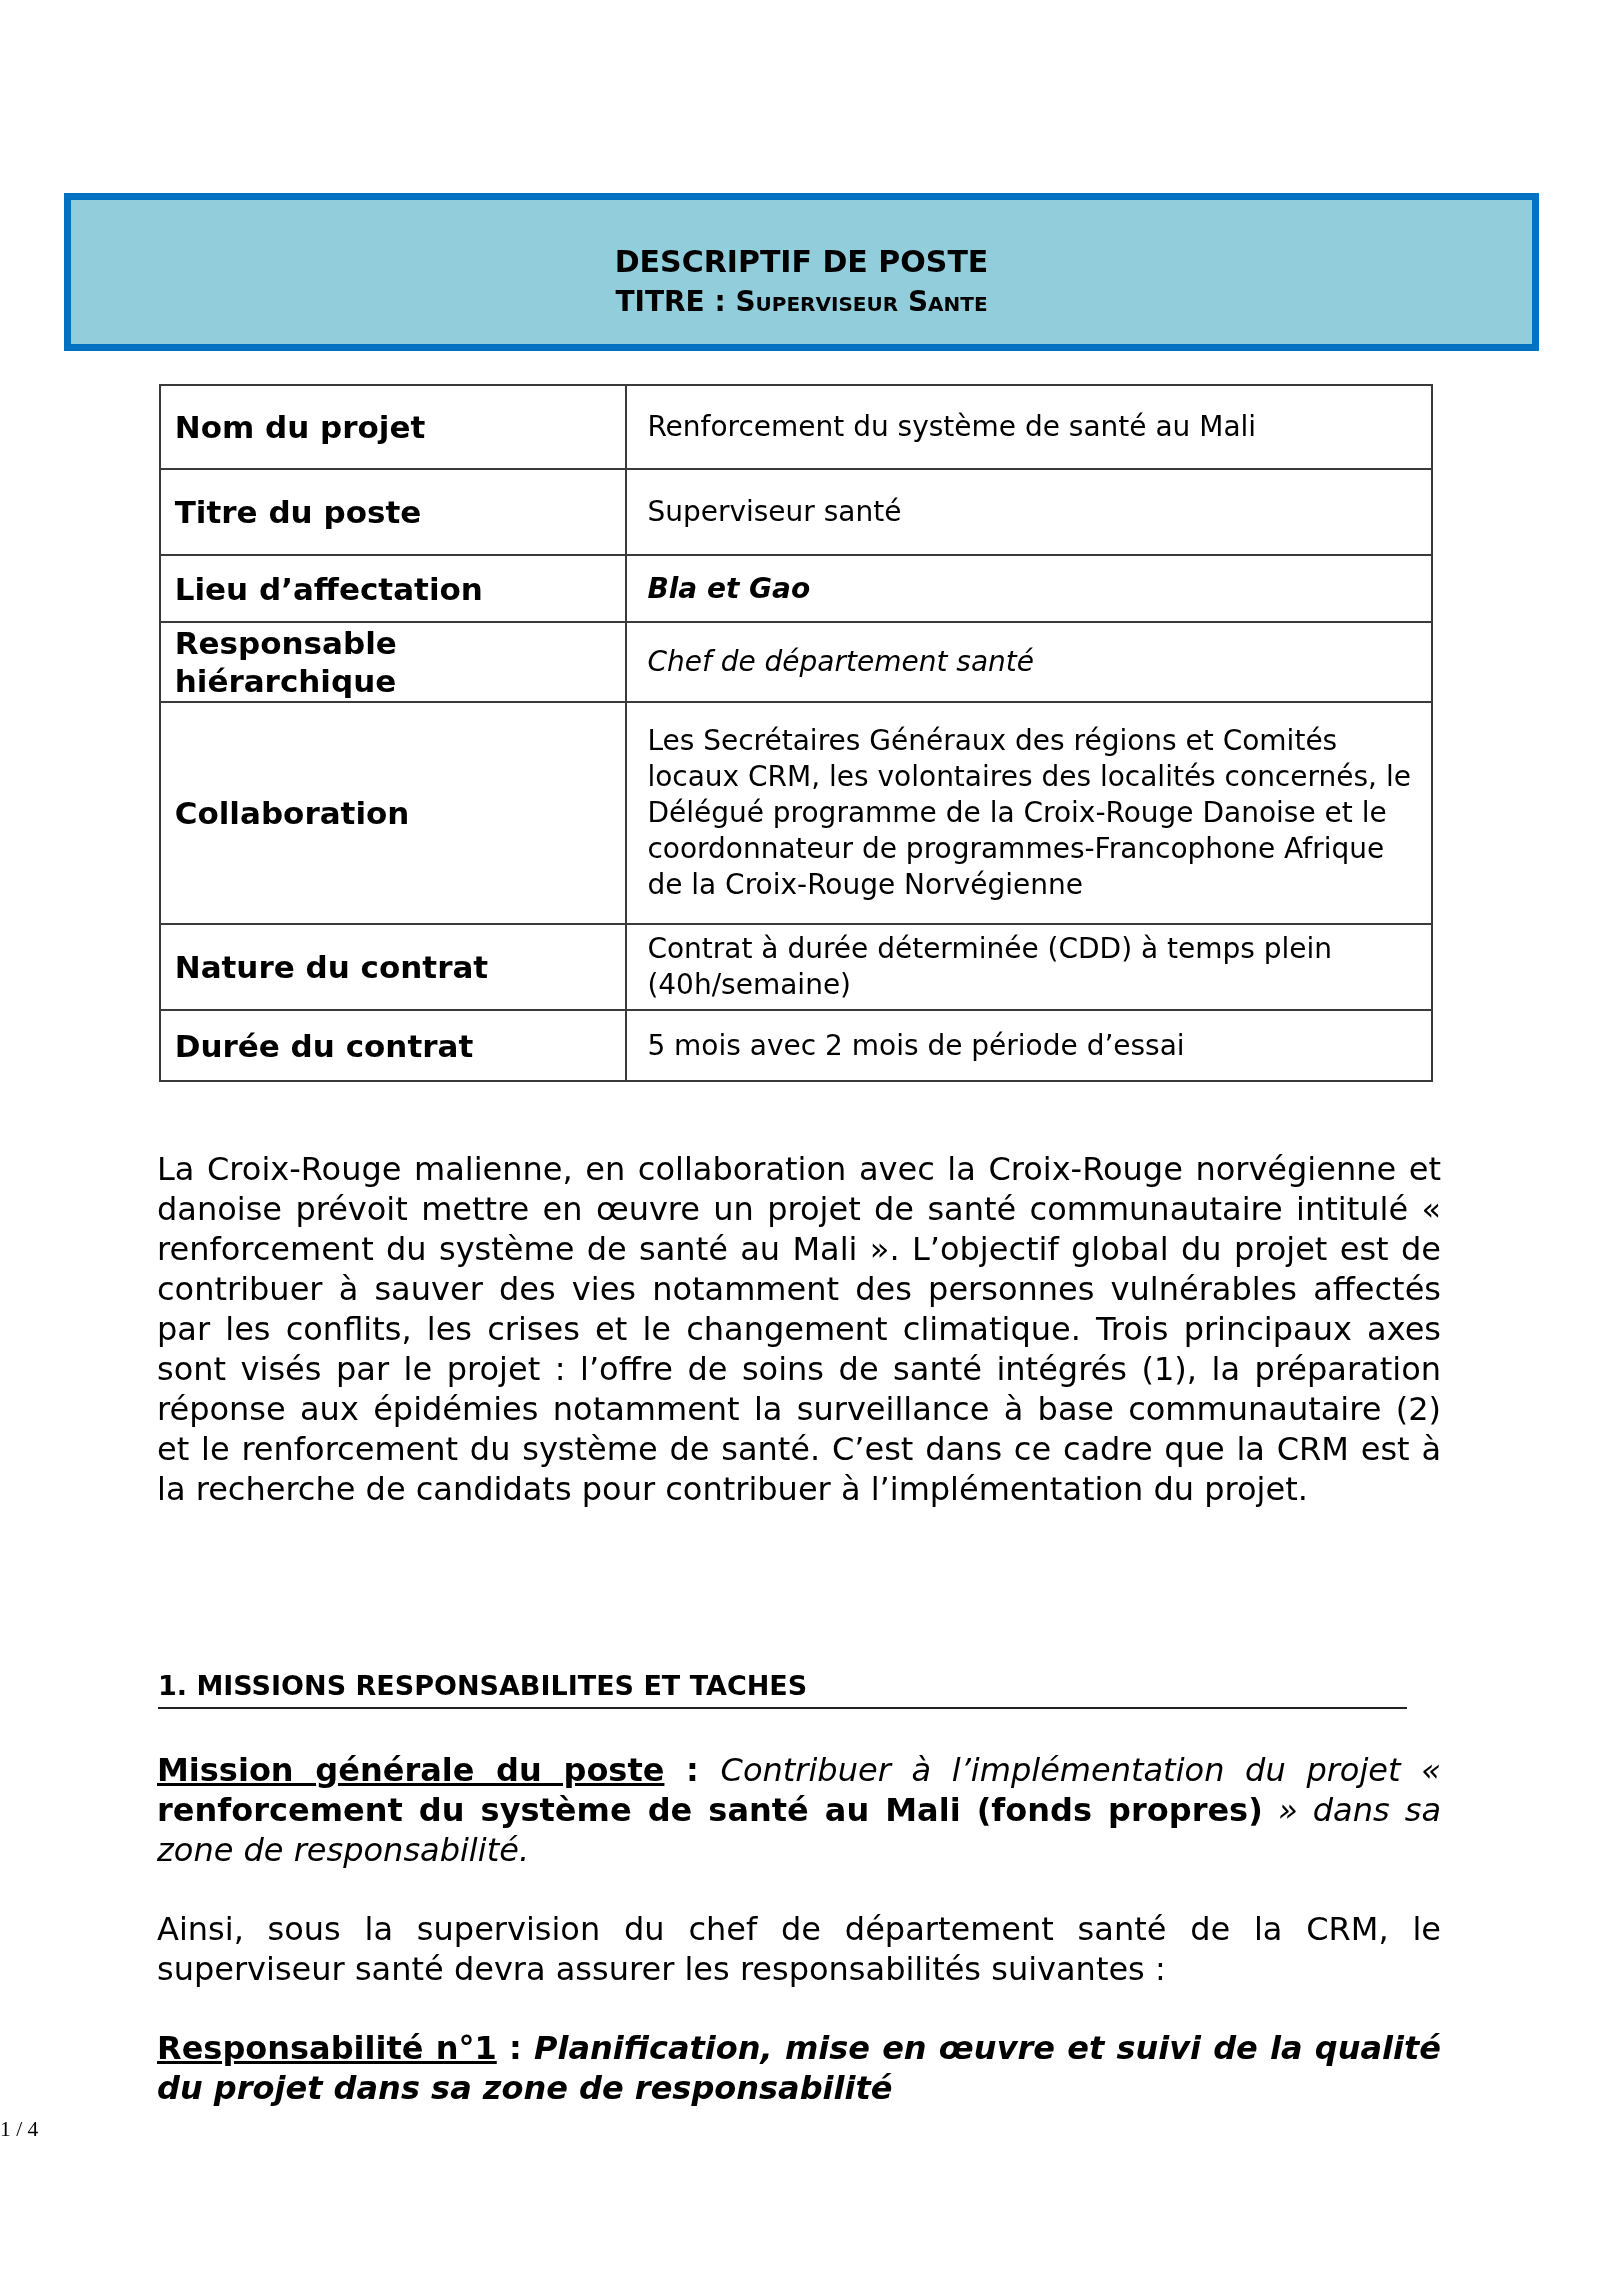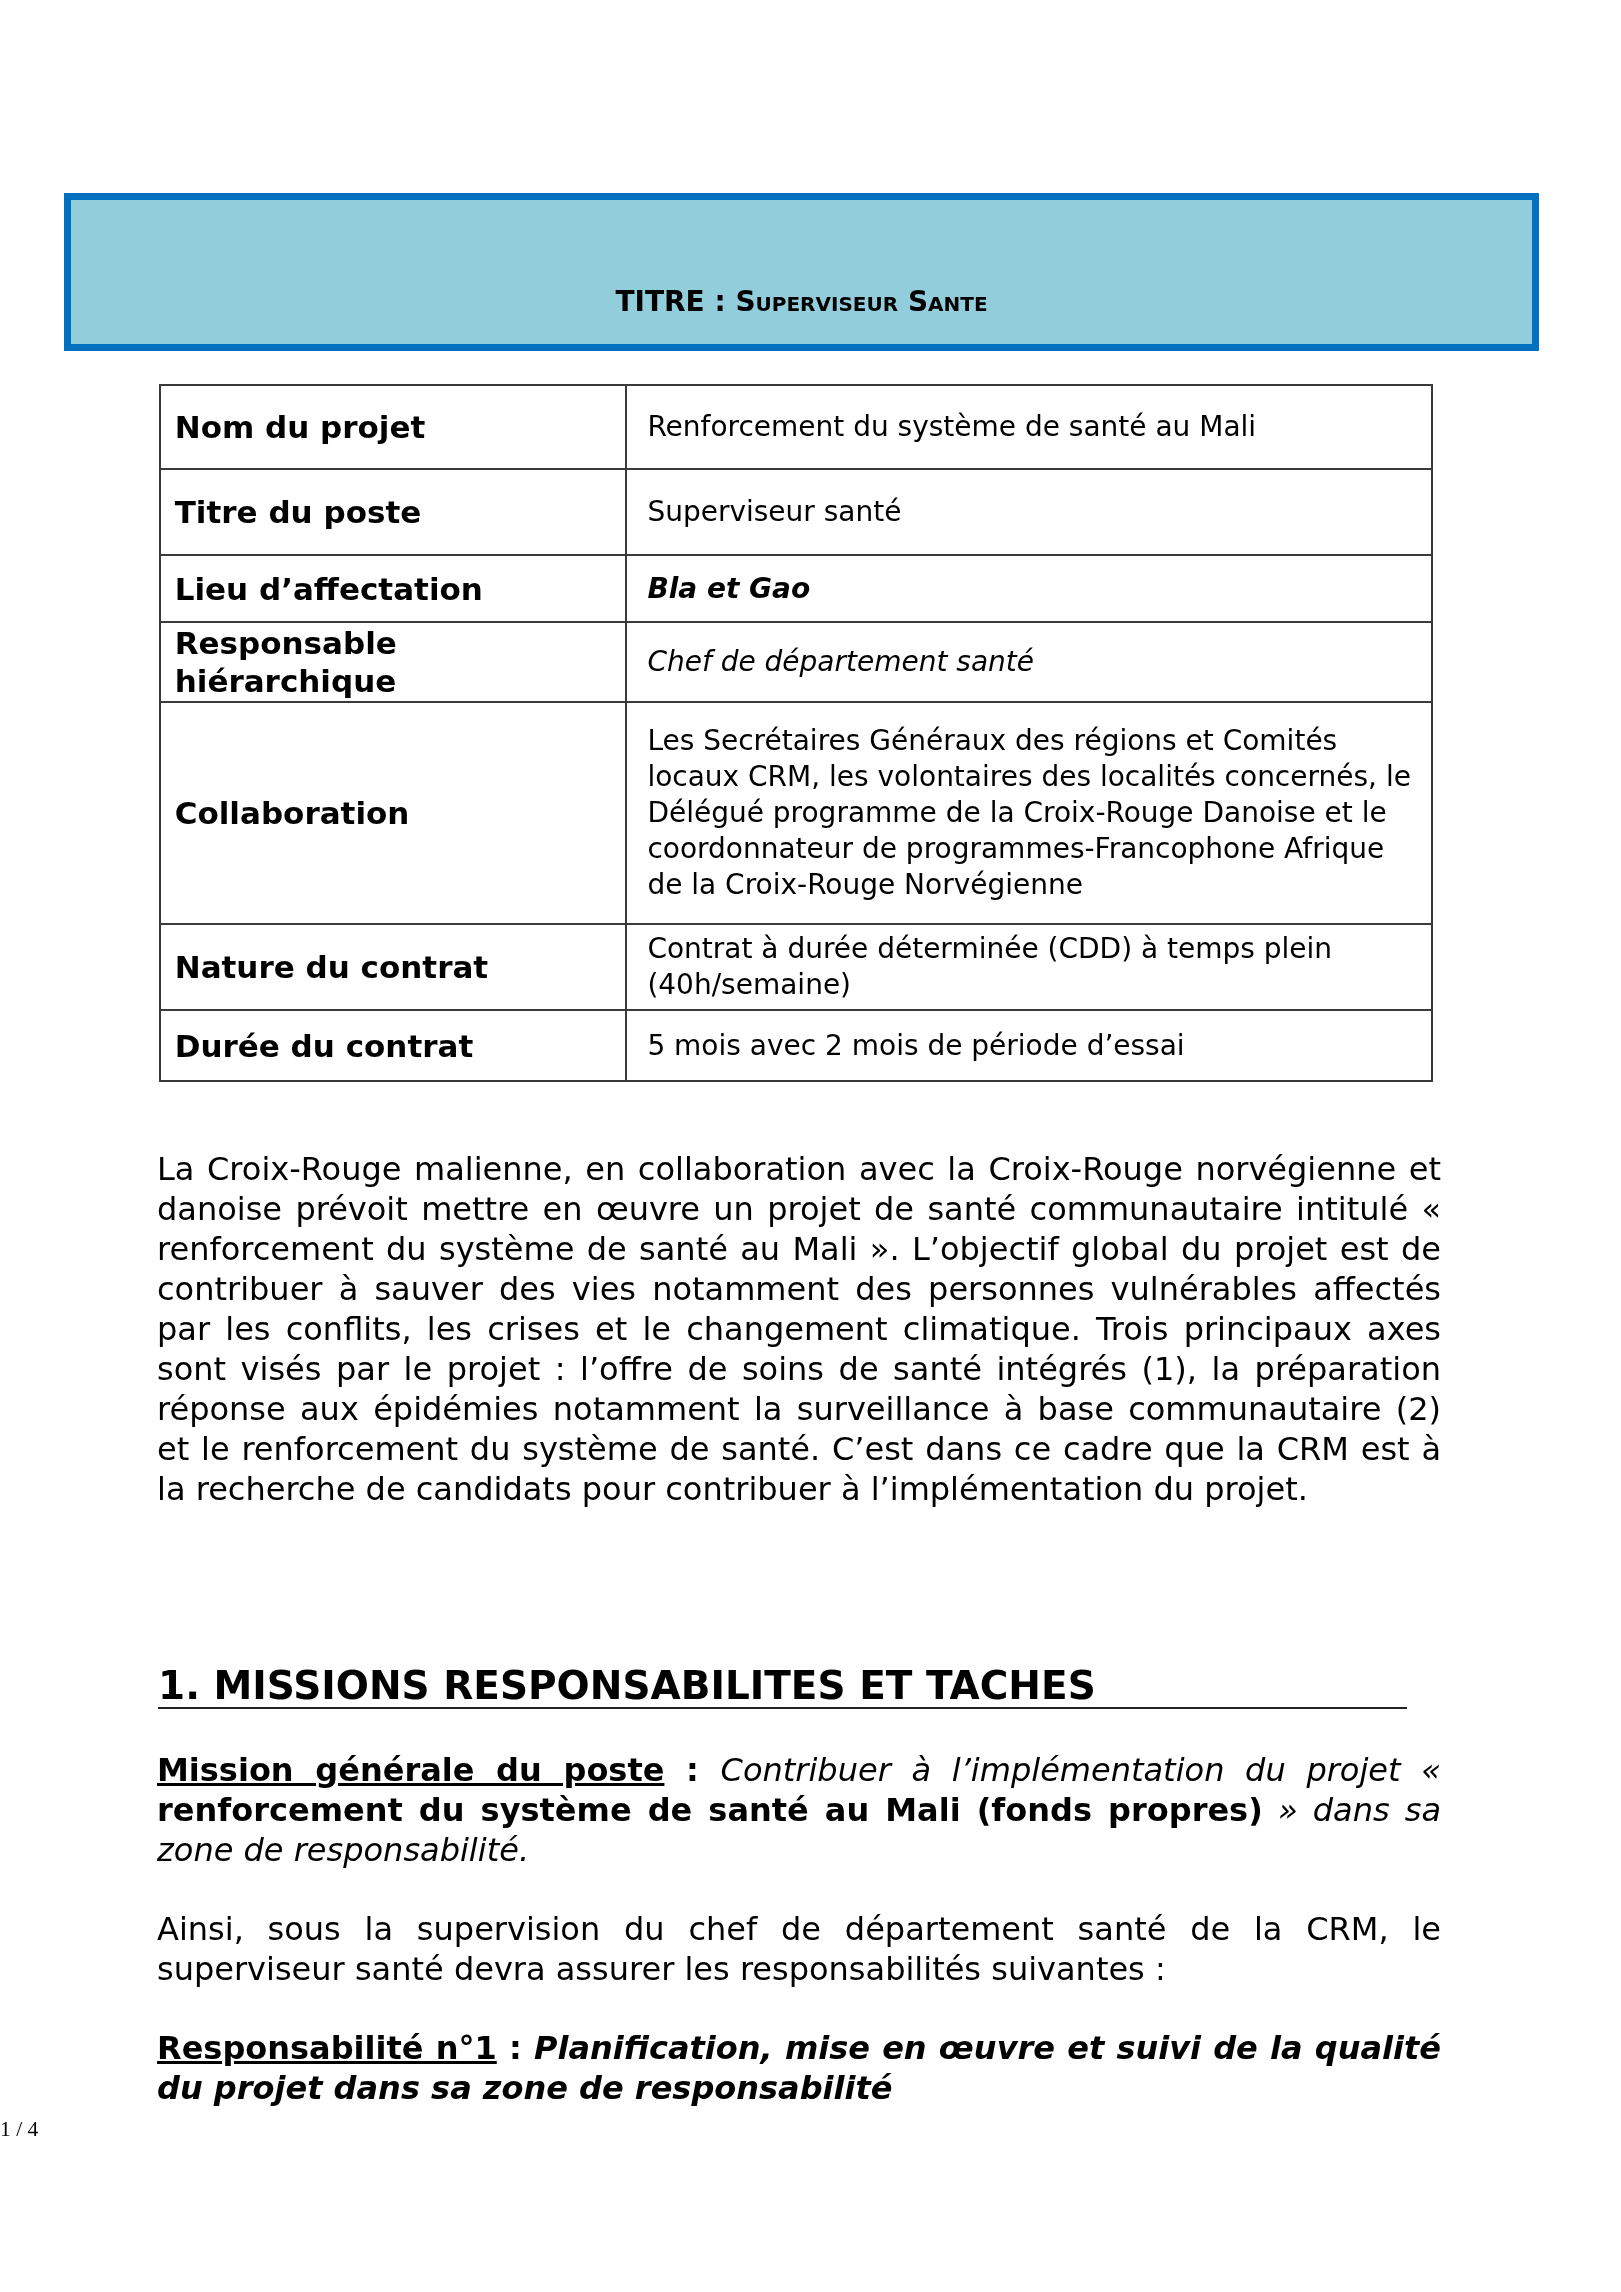--- a/index.html
+++ b/index.html
@@ -38,35 +38,36 @@
     table.info td.v.it { font-style: italic; }
     table.info td.v.bi { font-style: italic; font-weight: bold; }
 
     .body-text {
       position: absolute; left: 157px; width: 1284px;
       font-size: 32px; line-height: 40px; text-align: justify;
     }
     .h-ul { font-weight: bold; text-decoration: underline; }
     .sec-title {
       position: absolute; left: 158px; top: 1666px; width: 1249px;
-      font-weight: bold; font-size: 39px; line-height: 39px;
+      font-weight: bold; font-size: 27px; line-height: 39px;
       border-bottom: 2.9px solid #222; padding-bottom: 2px;
     }
     .b { font-weight: bold; }
     .i { font-style: italic; }
     .bi { font-style: italic; font-weight: bold; margin-top: 12px; }
     .page-num {
       position: absolute; left: 0; right: 0; top: 2117px; text-align: left;
       font-family: "Liberation Serif", serif; font-size: 21.6px;
     }
   </style>
 </head>
 <body>
 
 <div class="header-box">
+  <div class="line1">DESCRIPTIF DE POSTE</div>
   <div class="line2">
     <span>TITRE : </span><span class="sc">Superviseur Sante</span>
   </div>
 </div>
 
 <table class="info">
   <tbody>
       <tr style="height:84px">
     <td class="k">Nom du projet</td>
     <td class="v">Renforcement du système de santé au Mali</td>

